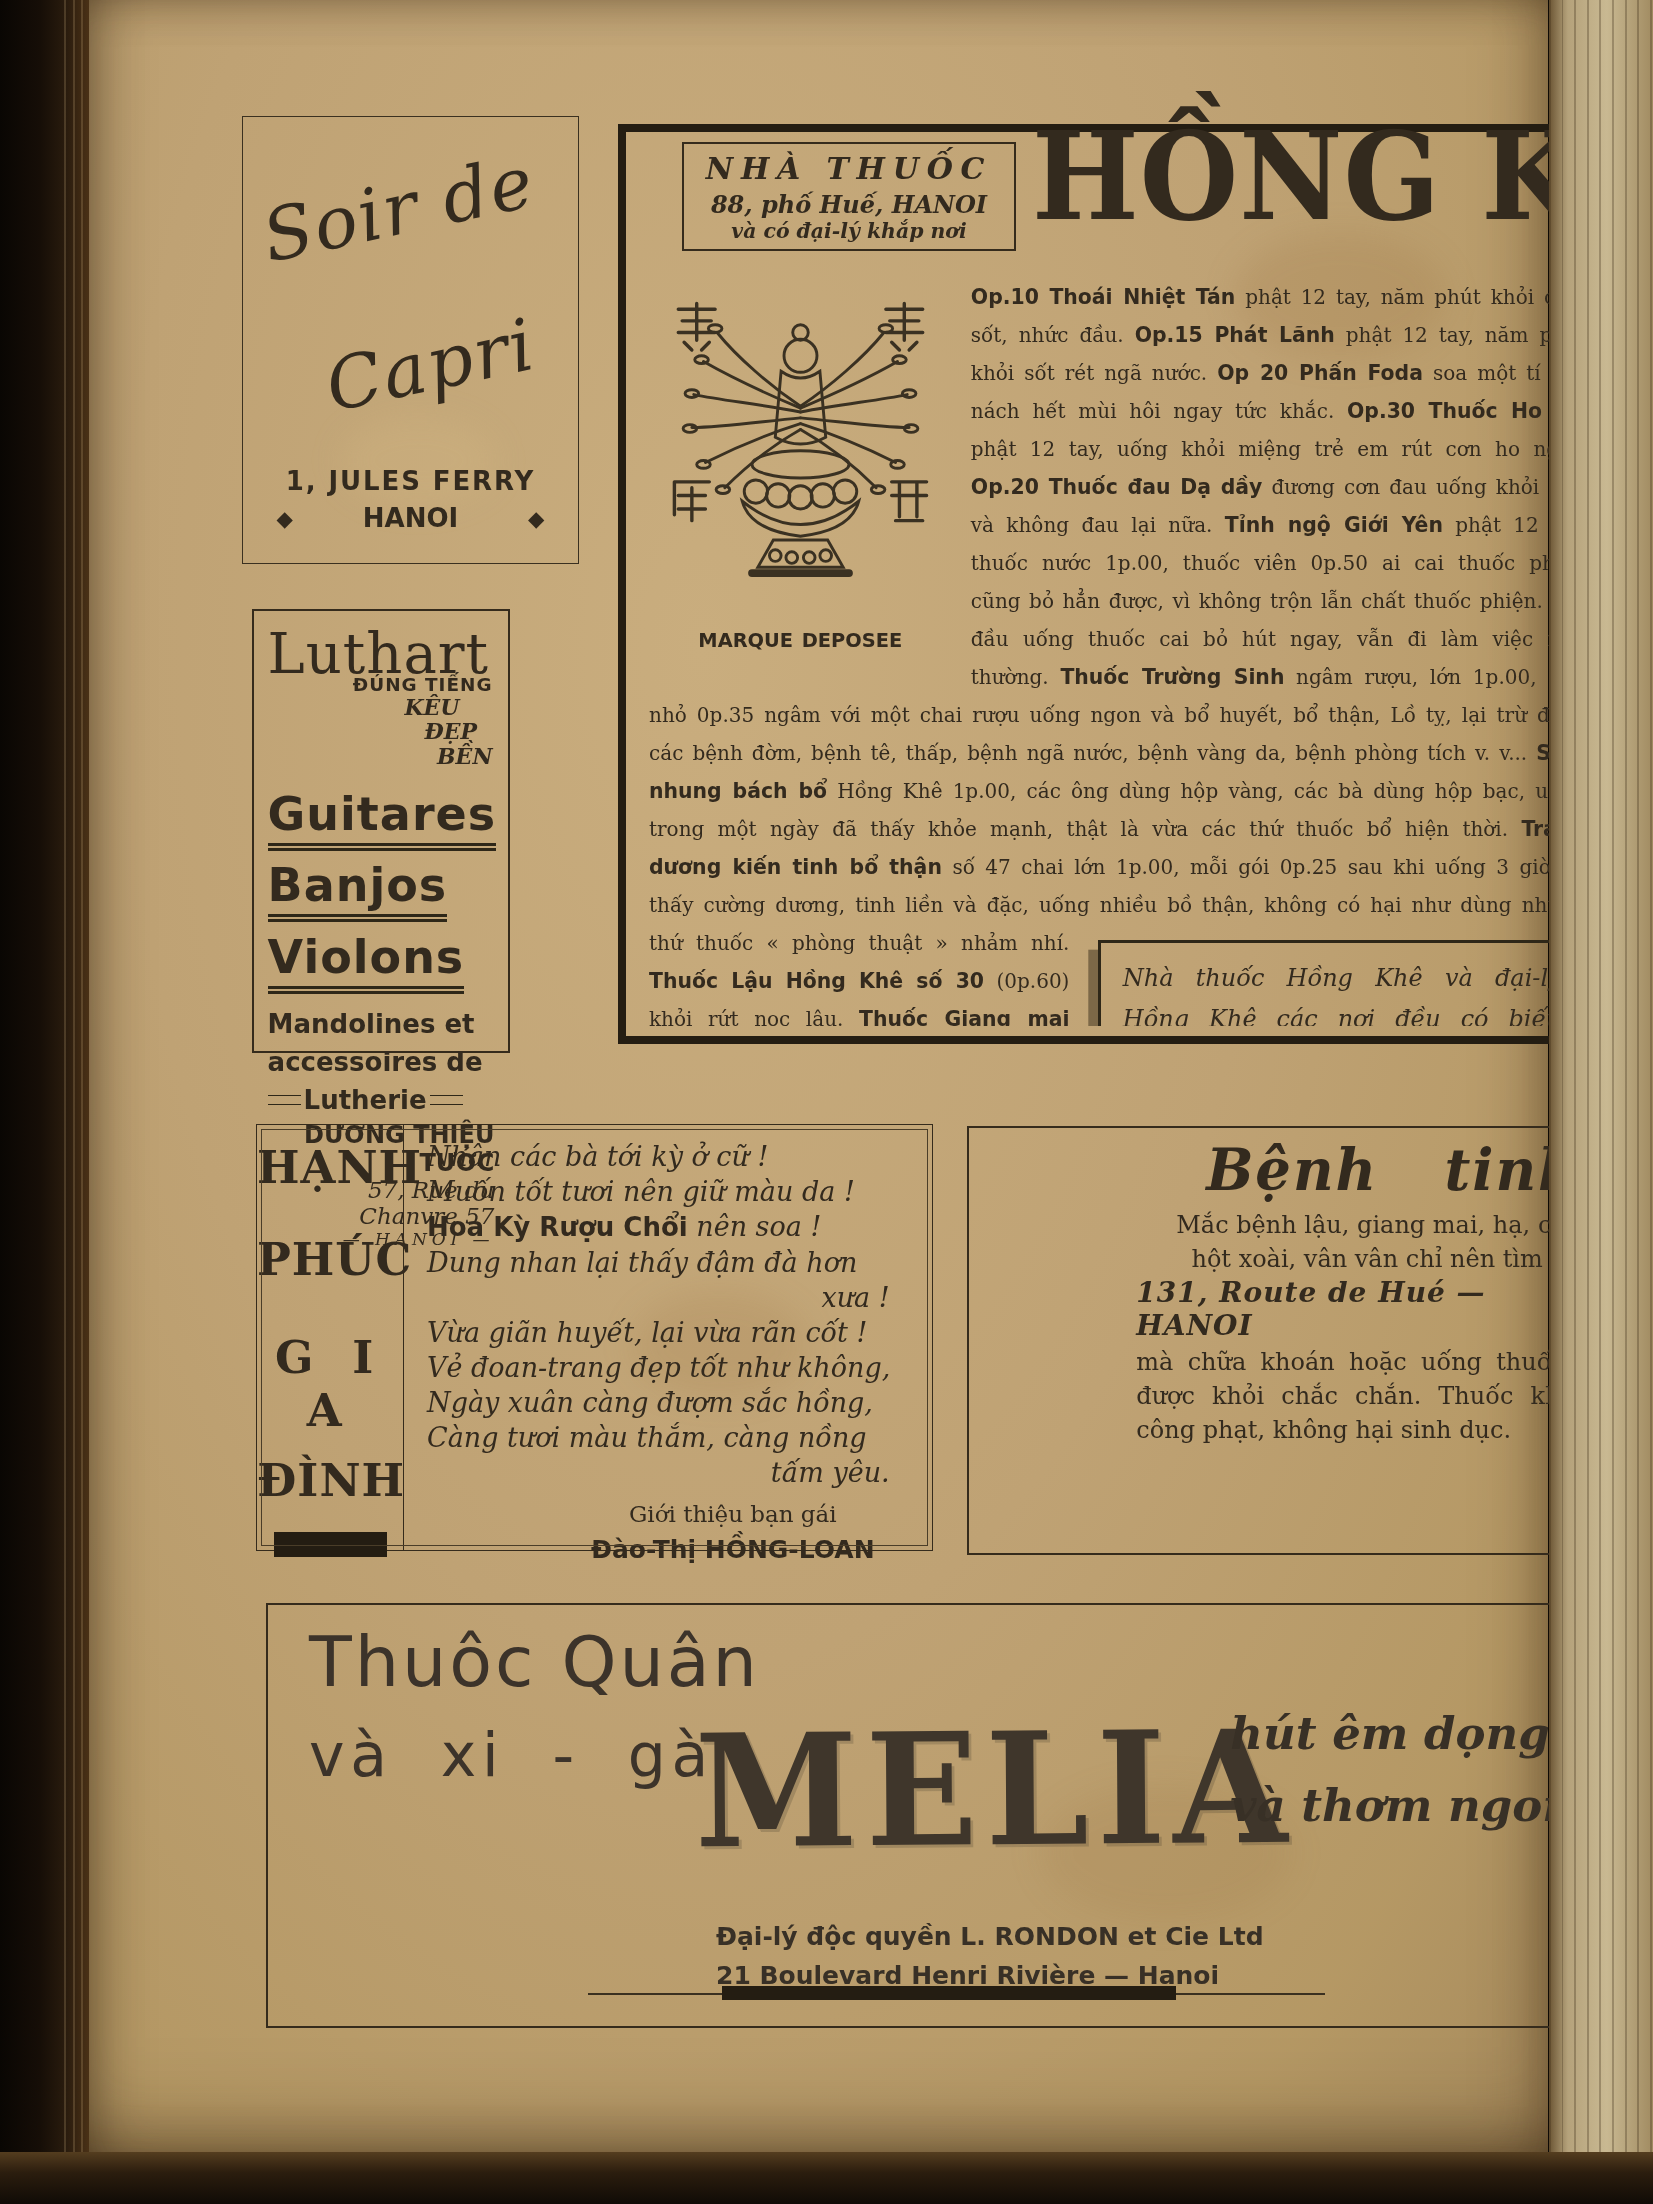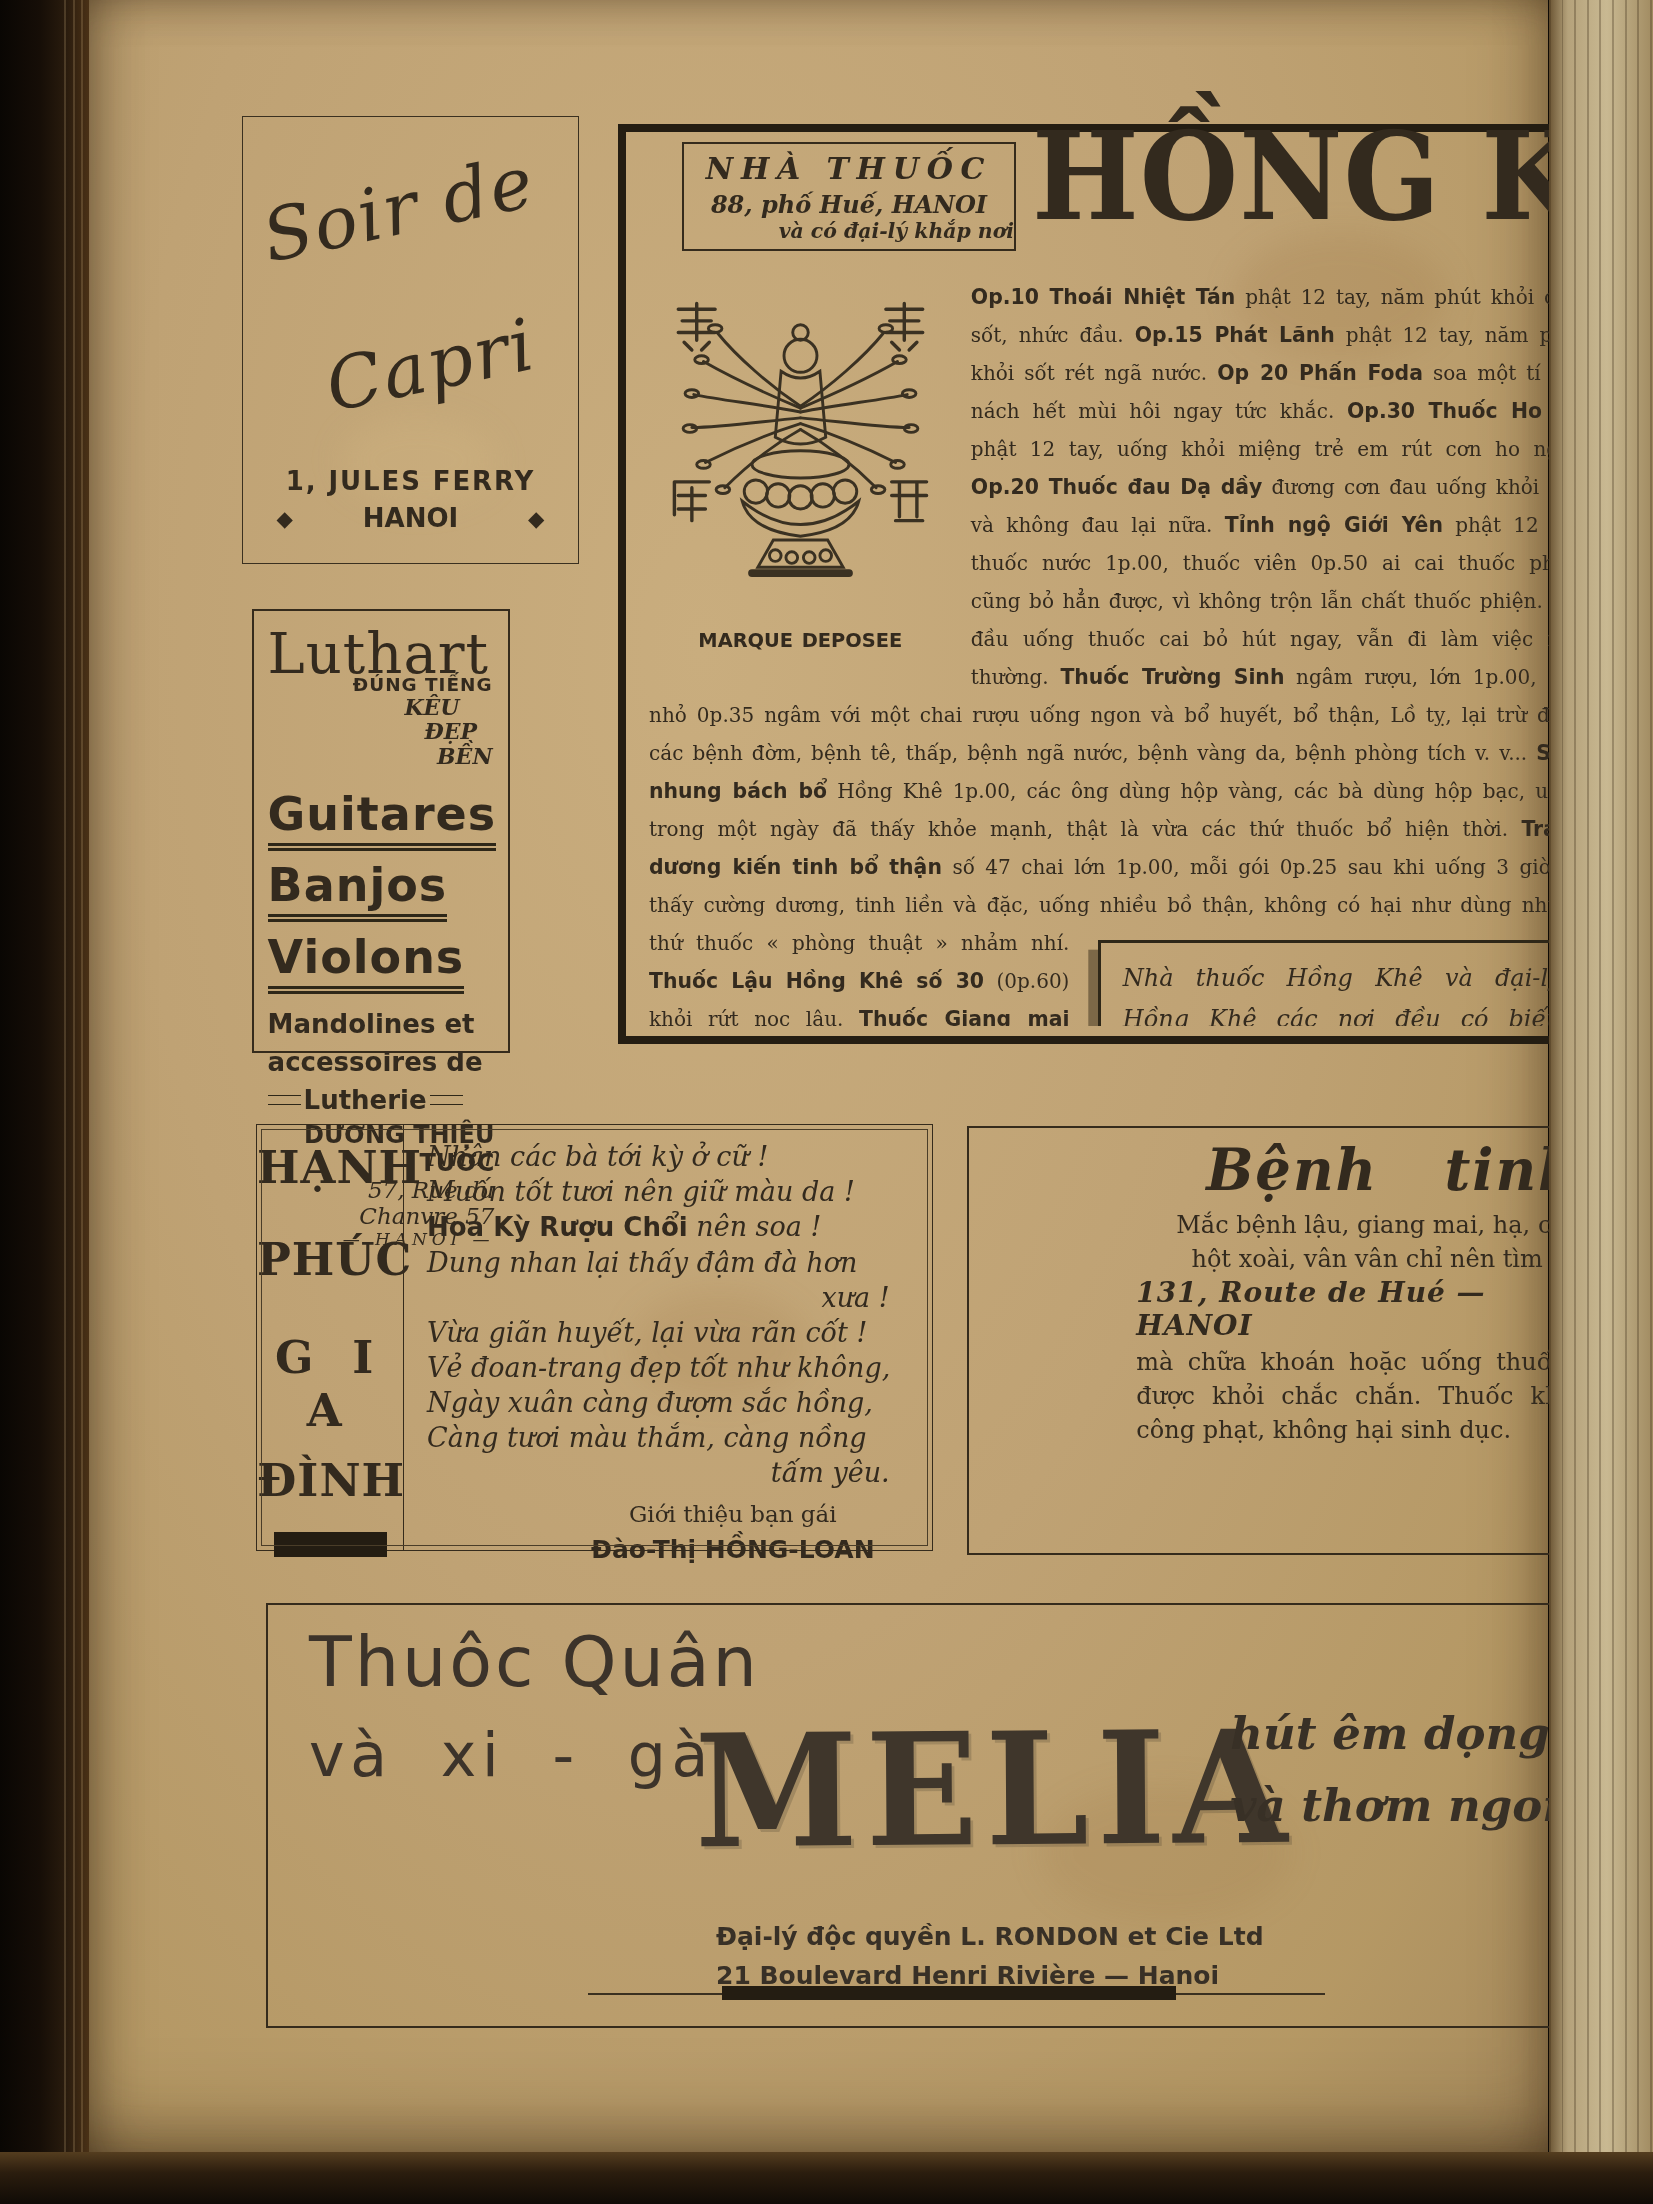--- a/index.html
+++ b/index.html
@@ -53,21 +53,21 @@
   .lut-dd{width:33px;height:7.8px;border-top:1.9px solid #2e2718;border-bottom:1.9px solid #2e2718;}
   .lut-owner{text-align:right;font-family:"DejaVu Sans",sans-serif;font-weight:700;font-size:24px;margin-top:3.9px;}
   .lut-street{text-align:right;font-style:italic;font-size:23px;}
   .lut-city{text-align:right;font-style:italic;font-size:17px;letter-spacing:4.9px;}
   
   .ad-hongkhe{left:529px;top:124px;width:999px;height:920px;border:8.7px solid #241d12;}
   .hk-shopbox{position:absolute;left:56px;top:9.7px;width:334px;height:109px;border:2.9px solid #352b1c;
               text-align:center;padding-top:7.8px;box-sizing:border-box;}
   .hk-shop1{font-style:italic;font-size:30px;letter-spacing:7.8px;font-weight:700;}
   .hk-shop2{font-style:italic;font-weight:700;font-size:24px;margin-top:3.9px;}
-  .hk-shop3{font-style:italic;font-weight:700;font-size:20.4px;text-align:right;}
+  .hk-shop3{font-style:italic;font-weight:700;font-size:20.4px;}
   .hk-title{position:absolute;left:406px;top:-23px;width:582px;font-weight:900;font-size:113px;
             line-height:1.2;letter-spacing:1px;transform:scaleY(1.08);white-space:nowrap;}
   .hk-body{position:absolute;left:23px;right:23px;top:146px;bottom:9.7px;overflow:hidden;
            font-size:20px;line-height:38px;text-align:justify;word-spacing:1.9px;}
   .hk-body .b{font-family:"DejaVu Sans",sans-serif;font-weight:700;font-size:20.4px;}
   .hk-figure{float:left;width:291px;height:380px;margin:1.9px 25px 3.9px 5.8px;position:relative;}
   .hk-mark{position:absolute;left:0;bottom:0;width:100%;text-align:center;
            font-family:"DejaVu Sans",sans-serif;font-weight:800;font-size:19.4px;letter-spacing:0px;}
   .hk-infobox{float:right;width:439px;margin:15.5px 0 0 29px;padding:15.5px 21.3px 17.5px;
               border:3.9px solid #2e2718;font-style:italic;font-size:24px;line-height:41px;text-align:justify;

